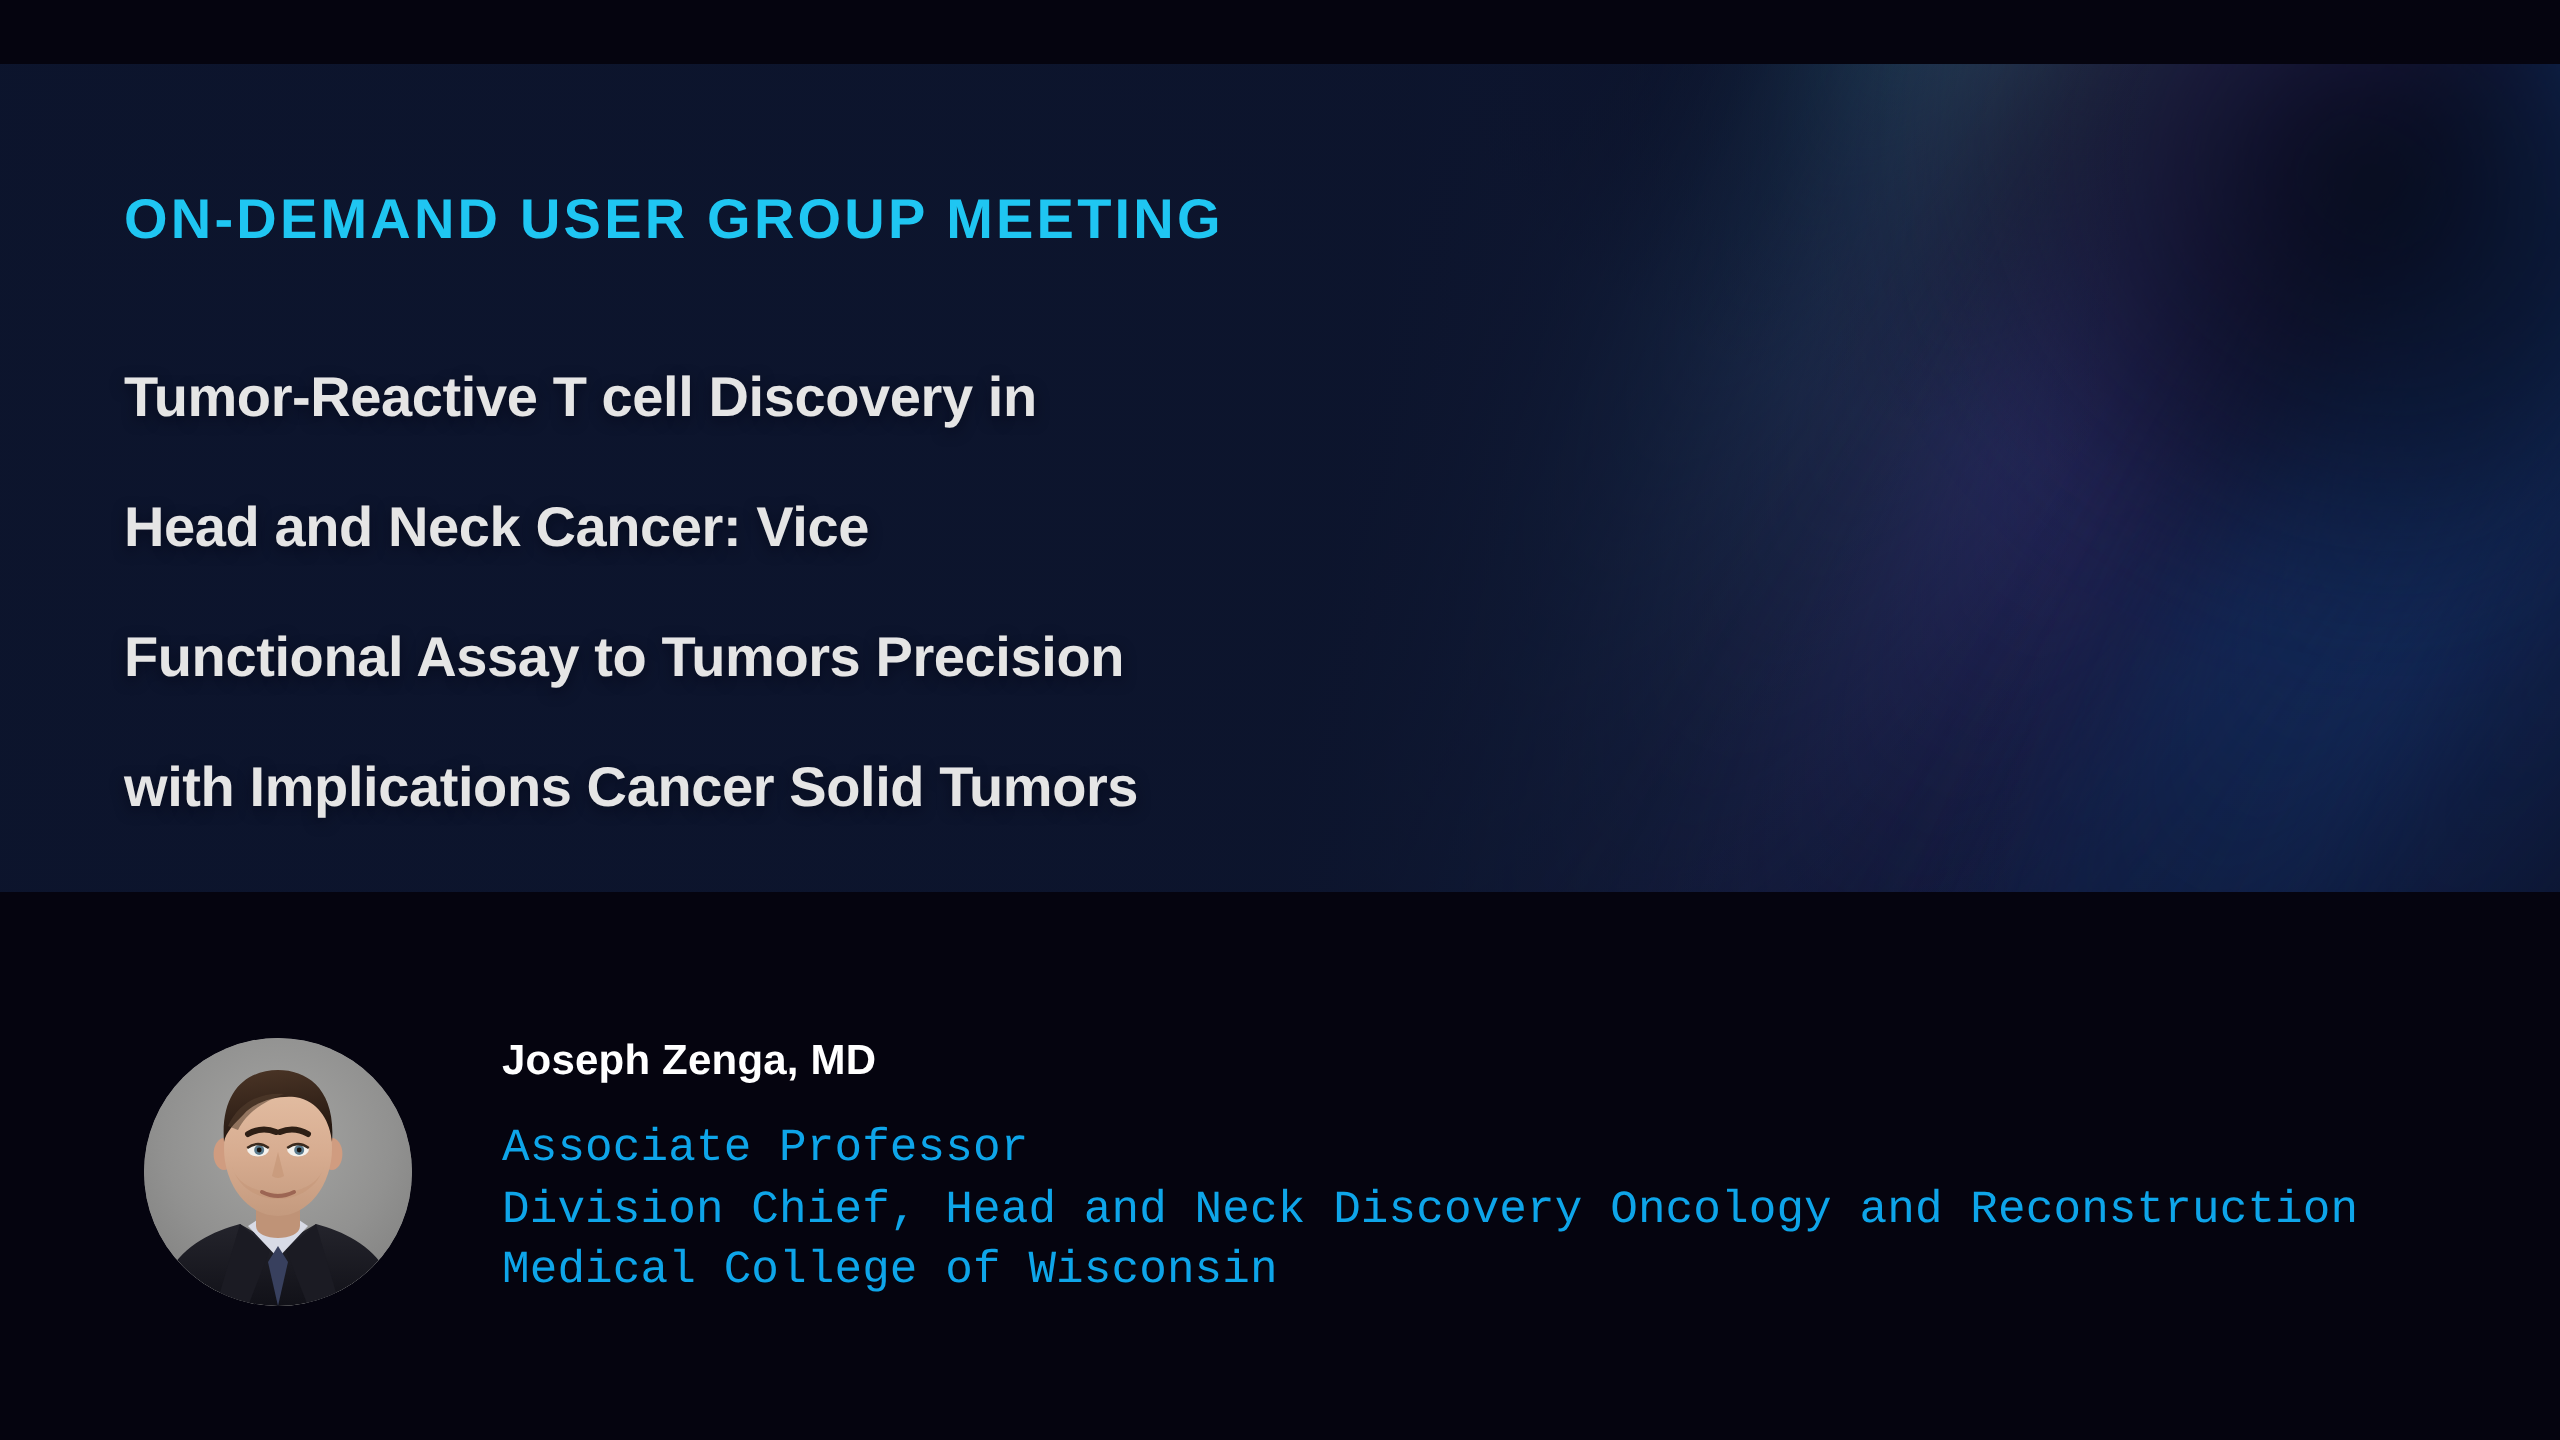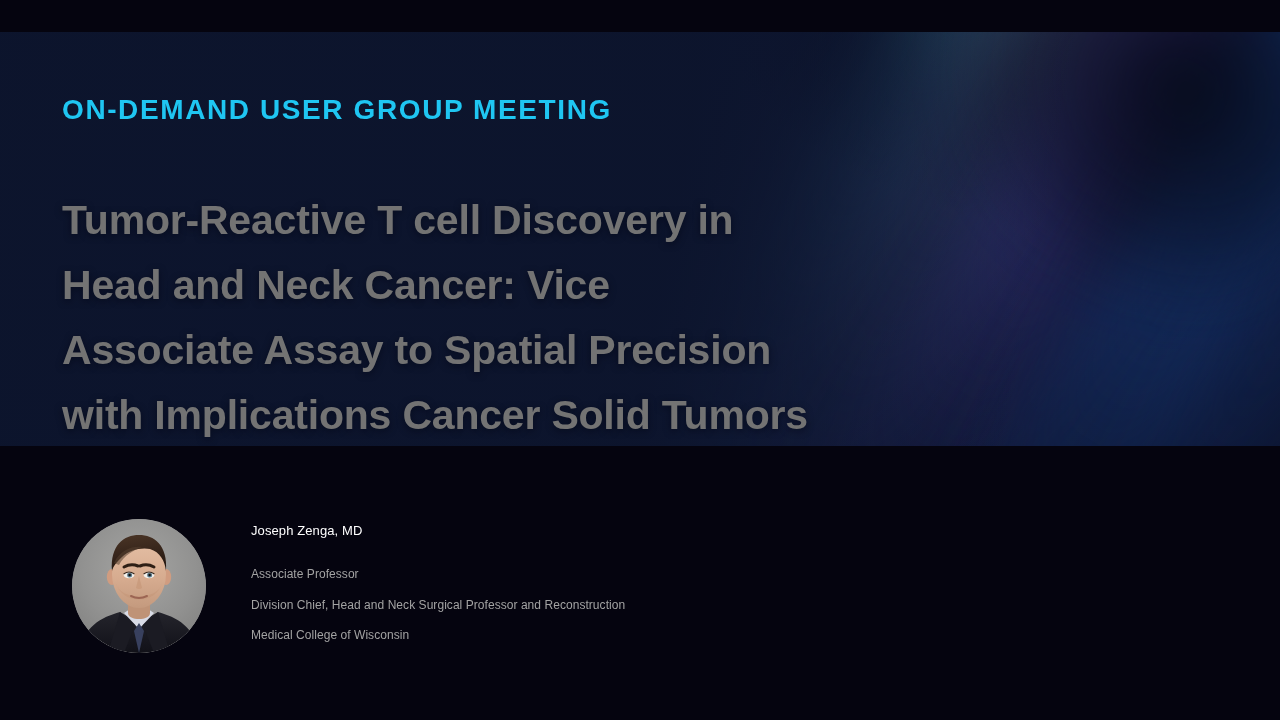--- a/index.html
+++ b/index.html
@@ -141,26 +141,26 @@
     position: absolute;
     left: 62px; top: 62px;
     font-size: 28px;
     font-weight: 700;
     letter-spacing: 1.6px;
     color: #1fc6f2;
     white-space: nowrap;
   }
   .title {
     position: absolute;
-    left: 62px; top: 156px;
+    left: 62px; top: 134px;
     width: 900px;
-    font-size: 41px;
+    font-size: 28px;
     font-weight: 700;
     line-height: 65px;
-    color: #737373;
+    color: #e5e5e5;
     letter-spacing: -0.2px;
     text-shadow: 0 2px 7px rgba(3,6,18,0.55);
   }
   .title .line { display: block; white-space: nowrap; }
 
   
   .speaker-panel {
     position: absolute;
     left: 0; top: 446px;
     width: 1280px; height: 274px;
@@ -176,34 +176,35 @@
     background: #8d8d8d;
   }
   .avatar svg { display: block; width: 134px; height: 134px; }
 
   .speaker-text {
     position: absolute;
     left: 251px; top: 73px;
     width: 900px;
   }
   .speaker-name {
-    font-size: 13px;
-    font-weight: 400;
+    font-size: 21px;
+    font-weight: 700;
     color: #ffffff;
     letter-spacing: 0.1px;
     margin-bottom: 16px;
     line-height: 24px;
   }
   .speaker-line {
-    font-size: 12px;
+    font-size: 23px;
     font-weight: 400;
-    color: #a3a3a3;
+    color: #0ea5e9;
     line-height: 30.6px;
     letter-spacing: 0.05px;
     white-space: nowrap;
+    font-family: Liberation Mono, monospace;
   }
 </style>
 </head>
 <body>
 
 <div id="slide">
 
   <div class="hero">
     <div class="hero-base"></div>
     <div class="hero-corner"></div>
@@ -215,21 +216,21 @@
     <div class="streak streak-blue"></div>
     <div class="streak streak-blue2"></div>
     <div class="hero-tr-dark"></div>
     <div class="hero-veil"></div>
 
     <div class="eyebrow">ON-DEMAND USER GROUP MEETING</div>
 
     <div class="title">
       <span class="line">Tumor-Reactive T cell Discovery in</span>
       <span class="line">Head and Neck Cancer: Vice</span>
-      <span class="line">Associate Assay to Spatial Precision</span>
+      <span class="line">Functional Assay to Tumors Precision</span>
       <span class="line">with Implications Cancer Solid Tumors</span>
     </div>
   </div>
 
   <div class="speaker-panel">
 
     <div class="avatar">
       <svg viewBox="0 0 134 134">
         <defs>
           <radialGradient id="bgGrad" cx="50%" cy="38%" r="78%">
@@ -296,18 +297,18 @@
           <path d="M67 57 L64 69 q3 2 6 0 Z" fill="#c7987a" opacity="0.75"></path>
 
           <path d="M59 77 q8 4 16 0" stroke="#9c6553" stroke-width="2" fill="none" stroke-linecap="round"></path>
         </g>
       </svg>
     </div>
 
     <div class="speaker-text">
       <div class="speaker-name">Joseph Zenga, MD</div>
       <div class="speaker-line">Associate Professor</div>
-      <div class="speaker-line">Division Chief, Head and Neck Surgical Professor and Reconstruction</div>
+      <div class="speaker-line">Division Chief, Head and Neck Discovery Oncology and Reconstruction</div>
       <div class="speaker-line">Medical College of Wisconsin</div>
     </div>
 
   </div>
 </div>
 
 </body></html>

